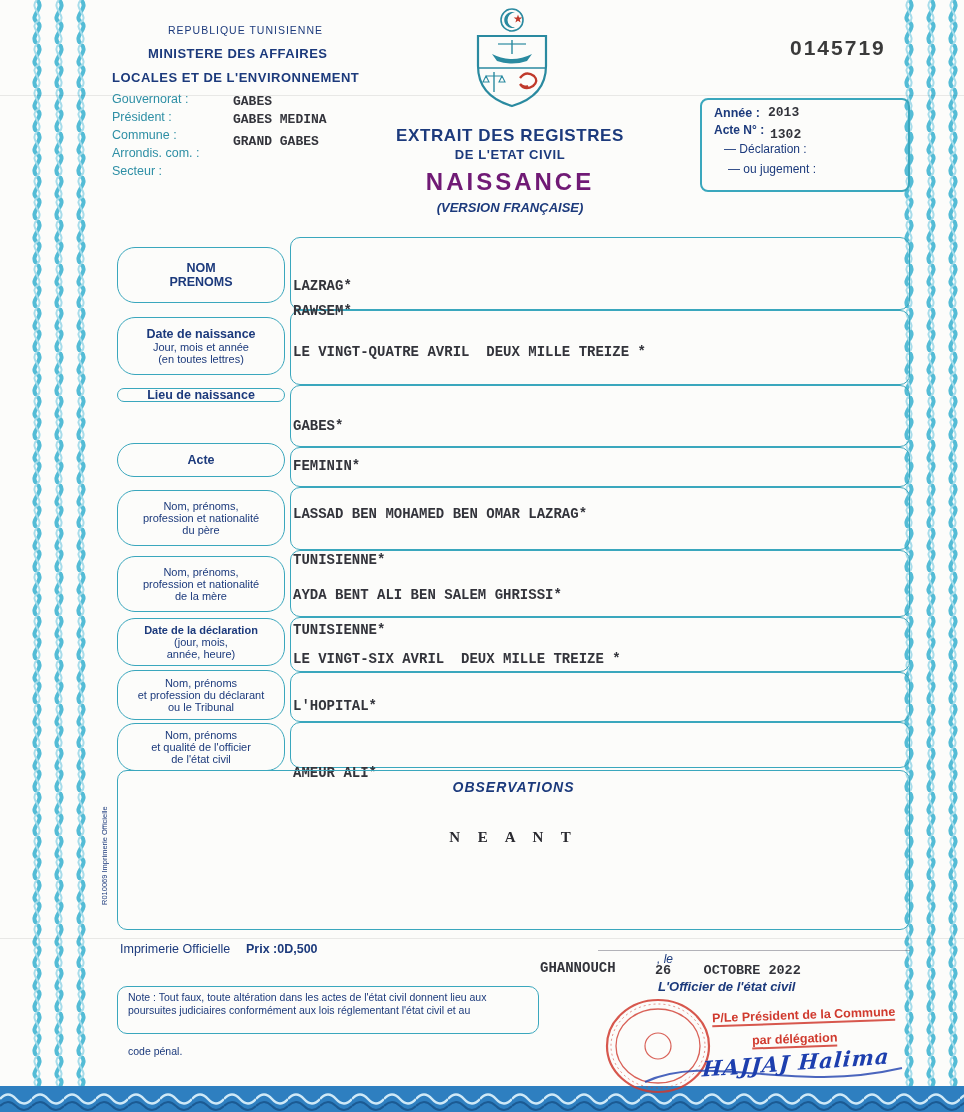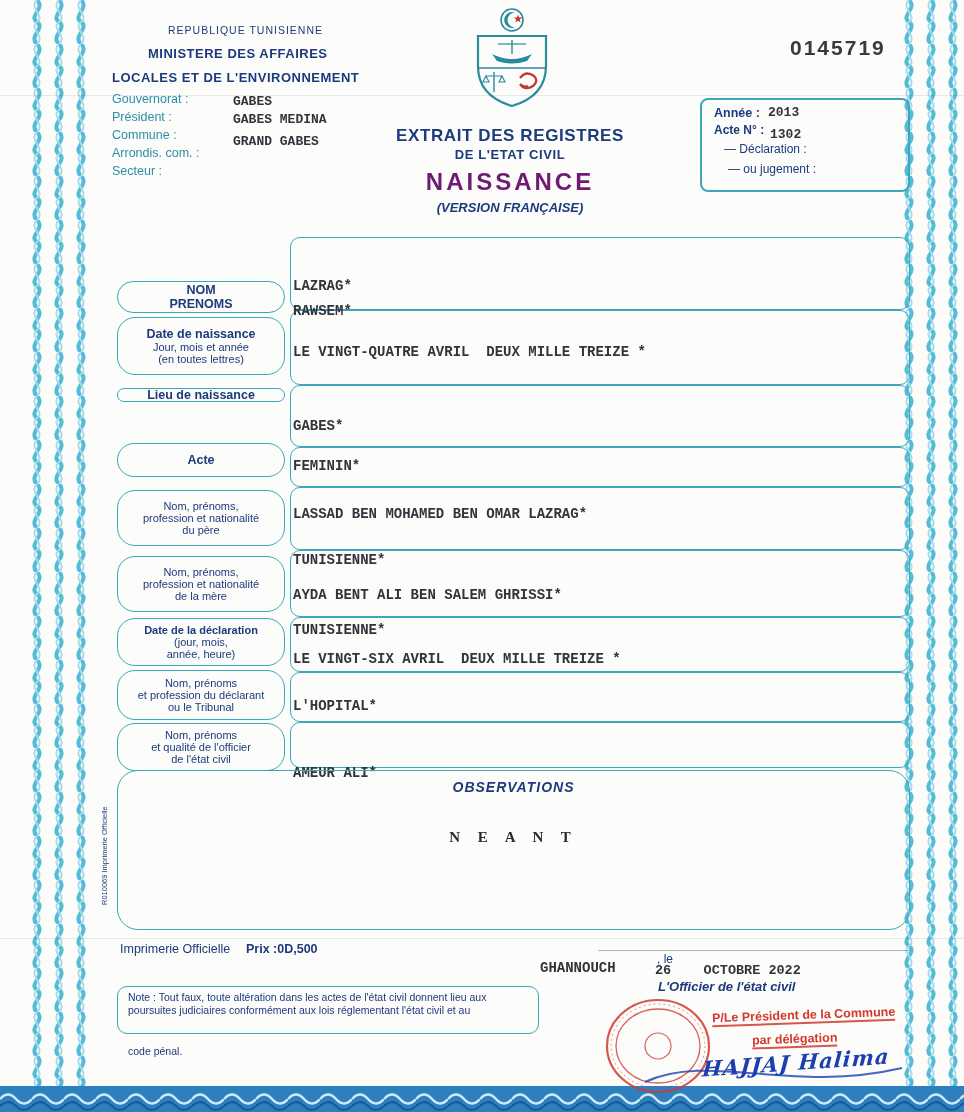--- a/index.html
+++ b/index.html
@@ -114,21 +114,21 @@
   <div class="value-box" style="top:237px; height:73px;"></div>
   <div class="value-box" style="top:310px; height:75px;"></div>
   <div class="value-box" style="top:385px; height:62px;"></div>
   <div class="value-box" style="top:447px; height:40px;"></div>
   <div class="value-box" style="top:487px; height:63px;"></div>
   <div class="value-box" style="top:550px; height:67px;"></div>
   <div class="value-box" style="top:617px; height:55px;"></div>
   <div class="value-box" style="top:672px; height:50px;"></div>
   <div class="value-box" style="top:722px; height:46px;"></div>
 
-  <div class="label-box" style="top:247px; height:32px;margin-top:34px;">
+  <div class="label-box" style="top:247px; height:56px;">
     <span class="l1">NOM</span>
     <span class="l1">PRENOMS</span>
   </div>
   <div class="label-box" style="top:317px; height:58px;">
     <span class="l1">Date de naissance</span>
     <span class="l2">Jour, mois et année</span>
     <span class="l2">(en toutes lettres)</span>
   </div>
   <div class="label-box" style="top:388px; height:14px;">
     <span class="l1">Lieu de naissance</span>
@@ -168,34 +168,34 @@
   <div class="abs typed" style="left:293px; top:418px;">GABES*</div>
   <div class="abs typed" style="left:293px; top:458px;">FEMININ*</div>
   <div class="abs typed" style="left:293px; top:506px;">LASSAD BEN MOHAMED BEN OMAR LAZRAG*</div>
   <div class="abs typed" style="left:293px; top:552px;">TUNISIENNE*</div>
   <div class="abs typed" style="left:293px; top:587px;">AYDA BENT ALI BEN SALEM GHRISSI*</div>
   <div class="abs typed" style="left:293px; top:622px;">TUNISIENNE*</div>
   <div class="abs typed" style="left:293px; top:651px;">LE VINGT-SIX AVRIL  DEUX MILLE TREIZE *</div>
   <div class="abs typed" style="left:293px; top:698px;">L'HOPITAL*</div>
   <div class="abs typed" style="left:293px; top:765px;">AMEUR ALI*</div>
 
-  <div class="abs" style="left:117px; top:770px; width:793px; height:160px; border:1.8px solid #3aa7bd; border-radius:21px;">
+  <div class="abs" style="left:117px; top:770px; width:793px; height:160px; border:1.8px solid #3aa7bd; border-radius:10px;">
     <div style="text-align:center; margin-top:8px; font-size:14px; font-weight:bold; font-style:italic; color:#1c3a7c; letter-spacing:1px;">OBSERVATIONS</div>
     <div style="text-align:center; margin-top:34px; font-size:15px; font-weight:bold; color:#2a2a30; letter-spacing:7px; font-family:'Liberation Serif', serif;">N E A N T</div>
   </div>
 
   <div class="abs" style="left:100px; top:905px; transform:rotate(-90deg); transform-origin:0 0; font-size:7.5px; color:#1c3a7c; white-space:nowrap;">R010069 Imprimerie Officielle</div>
 
   <div class="abs navy" style="left:120px; top:942px; font-size:12.5px;">Imprimerie Officielle</div>
   <div class="abs navy" style="left:246px; top:942px; font-size:12.5px; font-weight:bold;">Prix :0D,500</div>
 
   <div class="abs" style="left:598px; top:950px; width:312px; height:1px; background:rgba(40,40,60,.35);"></div>
 
   <div class="abs typed" style="left:540px; top:960px; font-size:14px;">GHANNOUCH</div>
-  <div class="abs navy" style="left:657px; top:952px; font-size:12px; ">, le</div>
+  <div class="abs navy" style="left:657px; top:952px; font-size:12px; font-style:italic;">, le</div>
   <div class="abs typed" style="left:655px; top:963px; font-size:13.5px;">26    OCTOBRE 2022</div>
   <div class="abs navy" style="left:658px; top:979px; font-size:13px; font-weight:bold; font-style:italic;">L'Officier de l'état civil</div>
 
   <div class="abs" style="left:117px; top:986px; width:422px; height:48px; border:1.6px solid #3aa7bd; border-radius:10px; padding:4px 10px;">
     <div style="font-size:10.5px; color:#1c3a7c; line-height:13px;">Note : Tout faux, toute altération dans les actes de l'état civil donnent lieu aux</div>
     <div style="font-size:10.5px; color:#1c3a7c; line-height:13px;">poursuites judiciaires conformément aux lois réglementant l'état civil et au</div>
     <div style="font-size:10.5px; color:#1c3a7c; line-height:13px;margin-top:28px;">code pénal.</div>
   </div>
 
   <svg class="abs" style="left:602px; top:996px;" width="112" height="100" viewBox="0 0 112 100">

